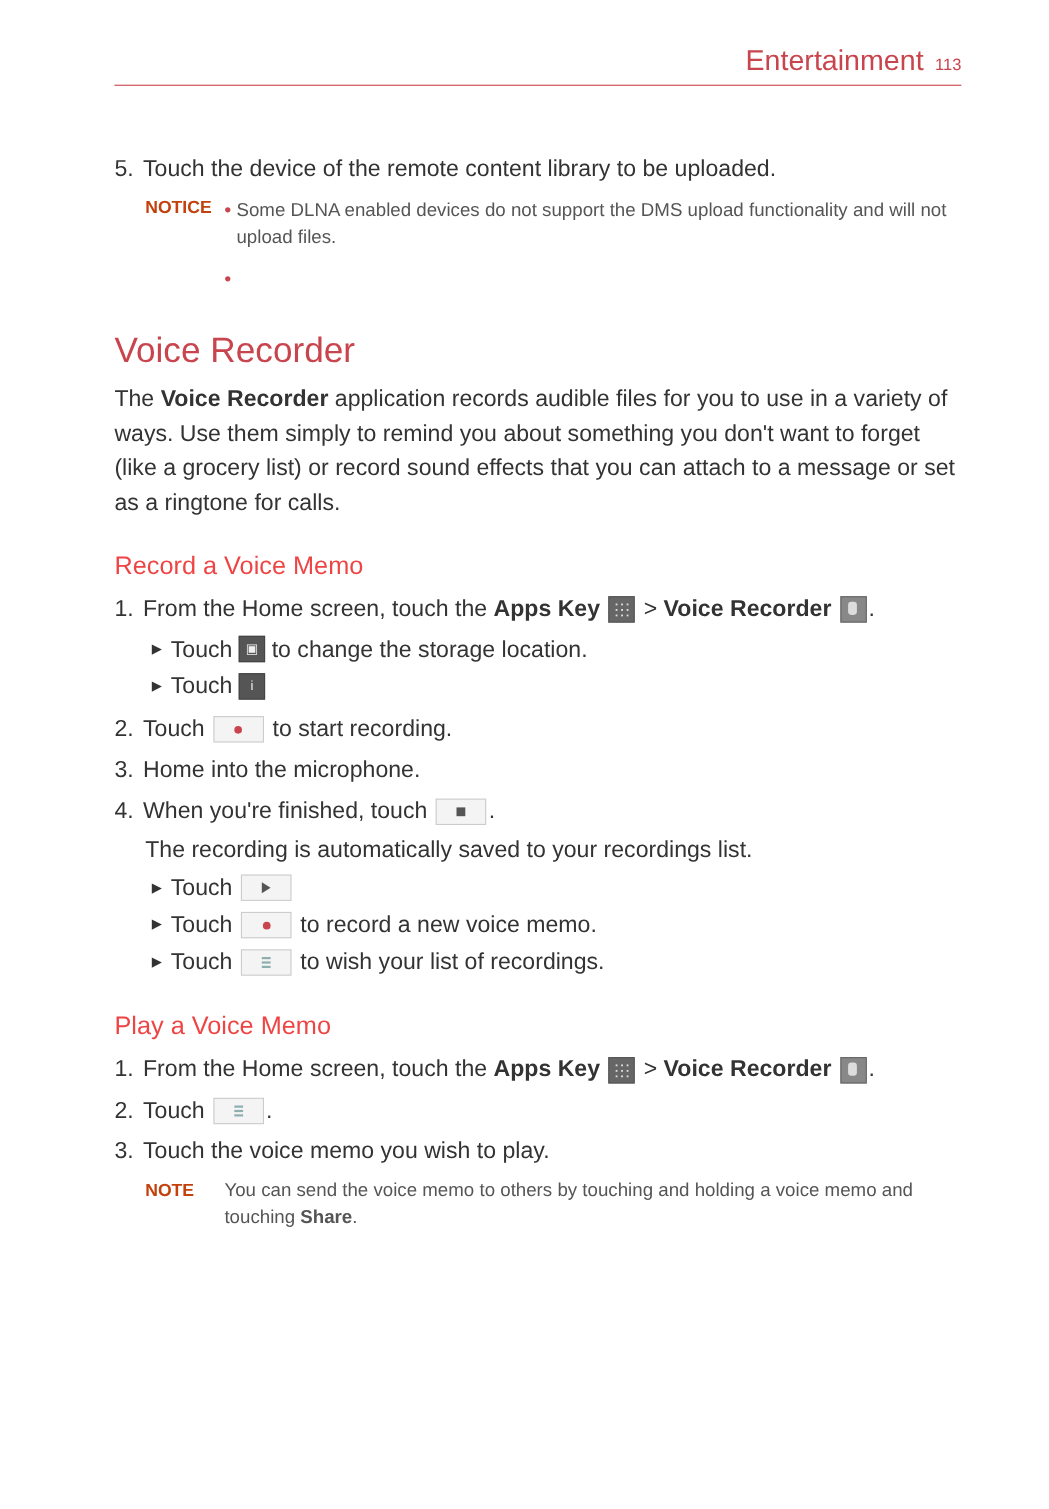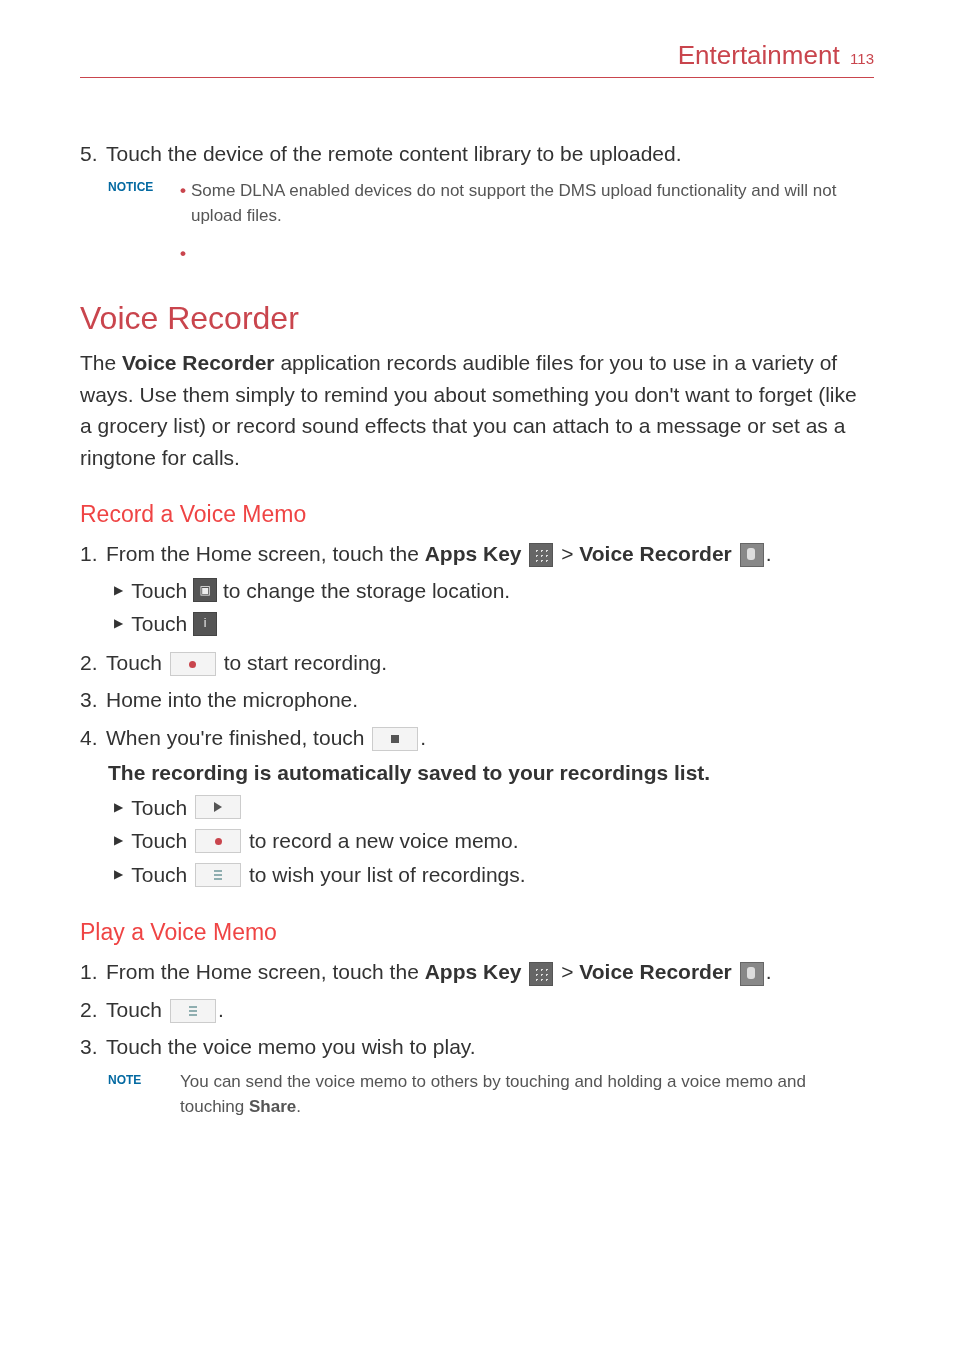--- a/index.html
+++ b/index.html
@@ -6,21 +6,21 @@
     margin: 0;
     padding: 0;
     font-family: "Helvetica Neue", Arial, sans-serif;
     background: #fff;
     color: #333;
     width: 954px;
     height: 1372px;
     box-sizing: border-box;
   }
   .page {
-    padding: 40px 80px 40px 80px;
+    padding: 40px 80px 40px 104px;
   }
   .header {
     text-align: right;
     border-bottom: 1px solid #c9454d;
     padding-bottom: 6px;
     margin-bottom: 60px;
   }
   .header-title {
     color: #c9454d;
     font-size: 26px;
@@ -45,25 +45,25 @@
   .step-body {
     flex: 1;
   }
   .notice-row, .note-row {
     display: flex;
     margin: 6px 0 2px 28px;
     font-size: 17px;
     line-height: 1.5;
   }
   .notice-label, .note-label {
-    color: #0369a1;
+    color: #c2410c;
     font-weight: bold;
     width: 72px;
     flex-shrink: 0;
-    font-size: 12px;
+    font-size: 16px;
     padding-top:2px;
   }
   .notice-body, .note-body {
     flex: 1;
     color: #555;
   }
   .bullet-dot {
     color: #c9454d;
     font-weight: bold;
     margin-right: 5px;
@@ -146,21 +146,21 @@
     width: 46px; height: 24px;
     background:#f4f4f4;border:1px solid #ccc;
     display:inline-flex;align-items:center;justify-content:center;
   }
   .rec-dot{width:7px;height:7px;background:#c9454d;border-radius:50%;}
   .stop-sq{width:8px;height:8px;background:#555;}
   .play-tri{width:0;height:0;border-left:8px solid #555;border-top:5px solid transparent;border-bottom:5px solid transparent;}
   .list-lines{display:flex;flex-direction:column;gap:2px;align-items:center;}
   .list-lines span{width:8px;height:2px;background:#8faeb0;display:block;}
   .continuation{
-    font-size:21px;line-height:1.5;margin-left:28px;margin-top:2px;margin-bottom:2px;font-weight:bold;
+    font-size:21px;line-height:1.5;margin-left:28px;margin-top:2px;margin-bottom:2px;
   }
 </style>
 </head>
 <body>
 
 <div class="page">
 
   <div class="header">
     <span class="header-title">Entertainment</span>
     <span class="header-page">113</span>

